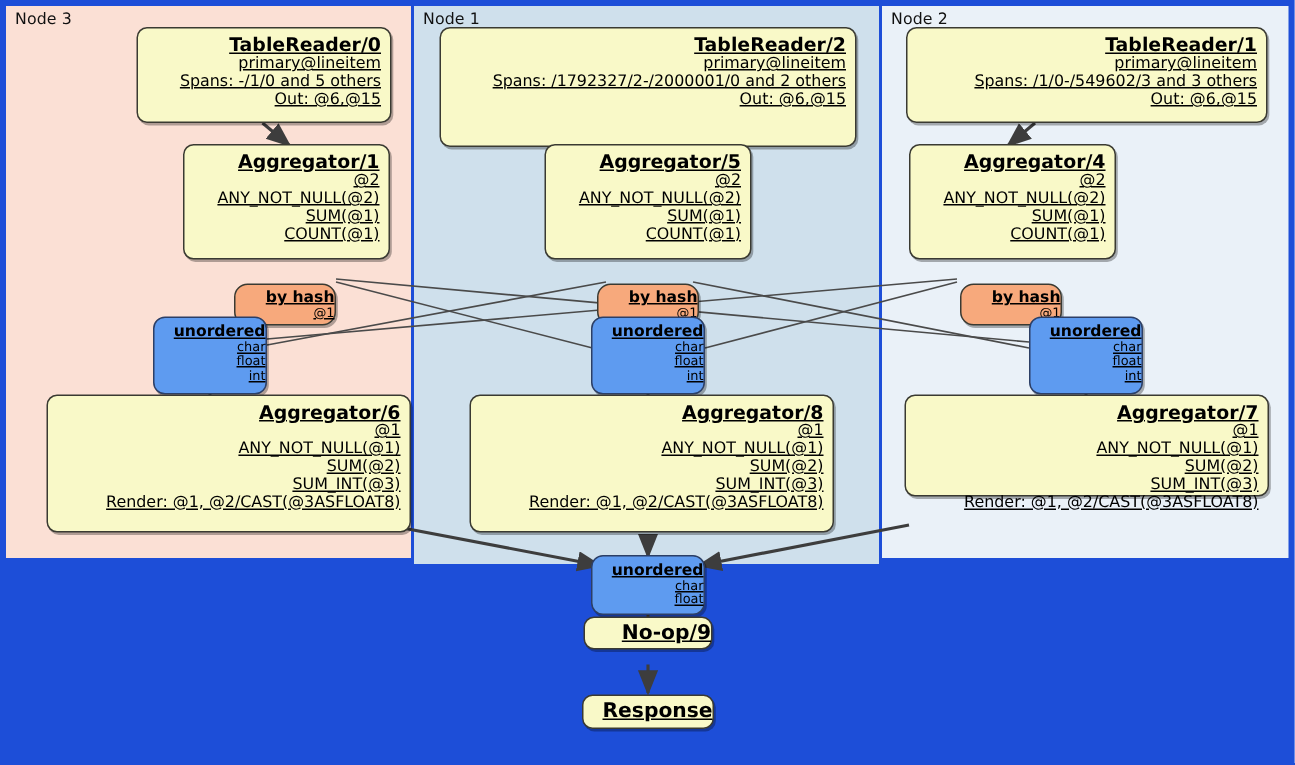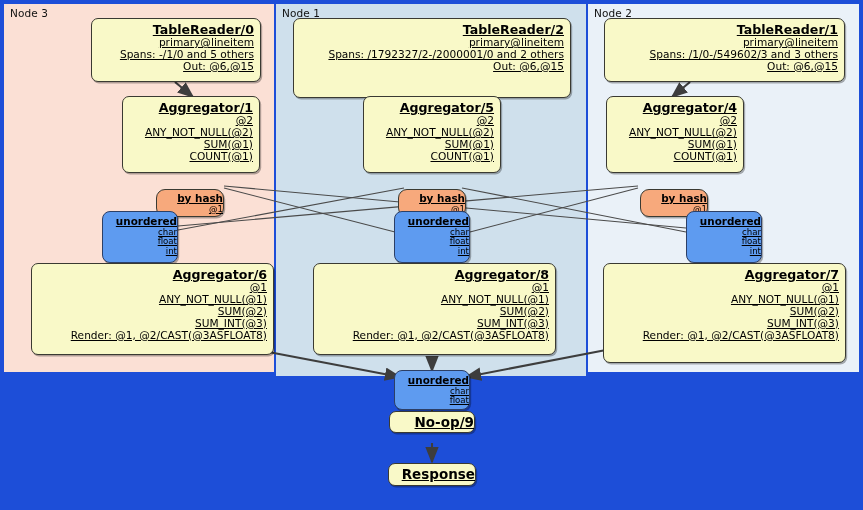--- a/index.html
+++ b/index.html
@@ -190,21 +190,21 @@
     <div class="mini">@1</div>
   </div>
 
   <div class="node unord" style="left:686px;top:211px;width:76px;height:52px;padding-top:4px;">
     <div class="title">unordered</div>
     <div class="mini">char</div>
     <div class="mini">float</div>
     <div class="mini">int</div>
   </div>
 
-  <div class="node proc pad" style="left:603px;top:263px;width:243px;height:100px;">
+  <div class="node proc pad" style="left:603px;top:263px;width:243px;height:68px;">
     <div class="title">Aggregator/7</div>
     <div class="sub">@1</div>
     <div class="sub">ANY_NOT_NULL(@1)</div>
     <div class="sub">SUM(@2)</div>
     <div class="sub">SUM_INT(@3)</div>
     <div class="sub">Render: @1, @2/CAST(@3ASFLOAT8)</div>
   </div>
 
 </div>
 

